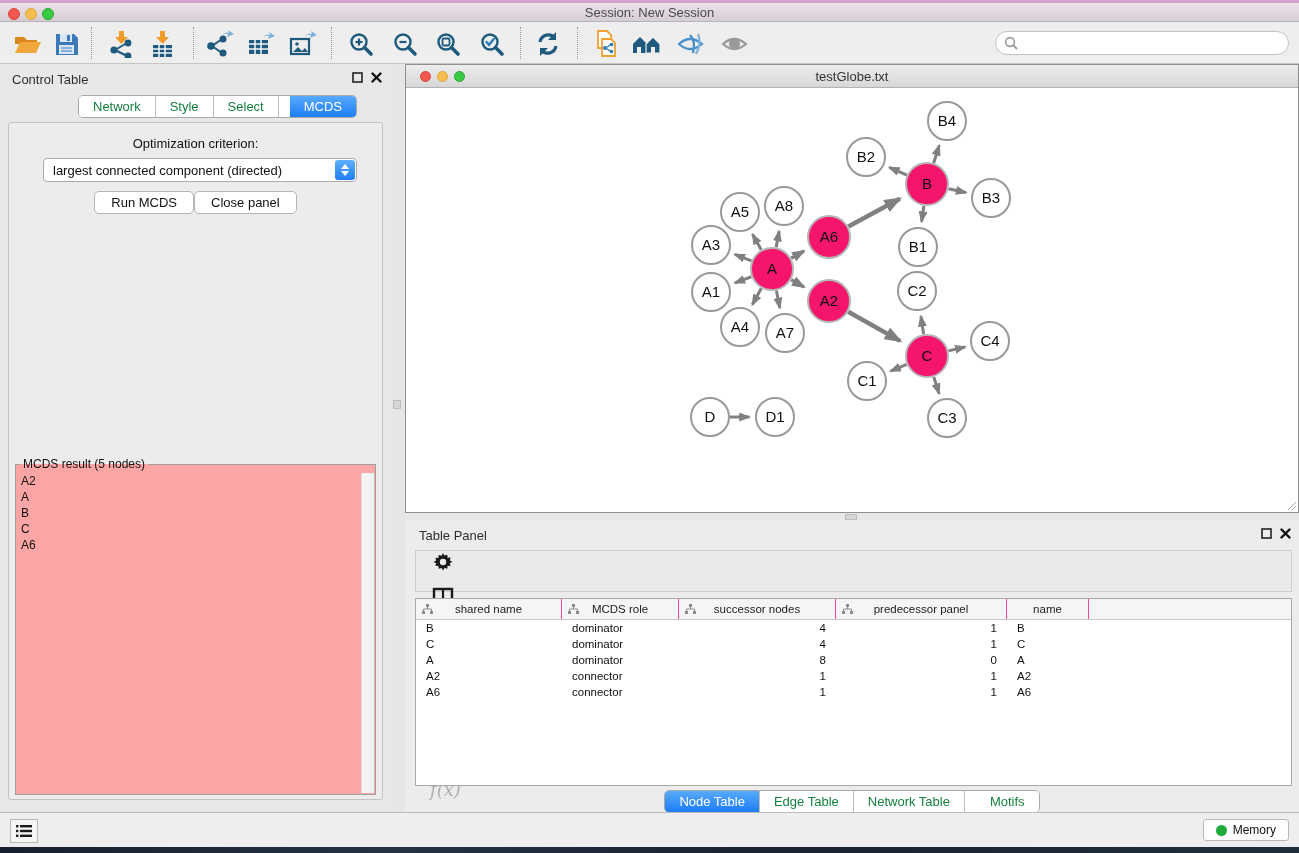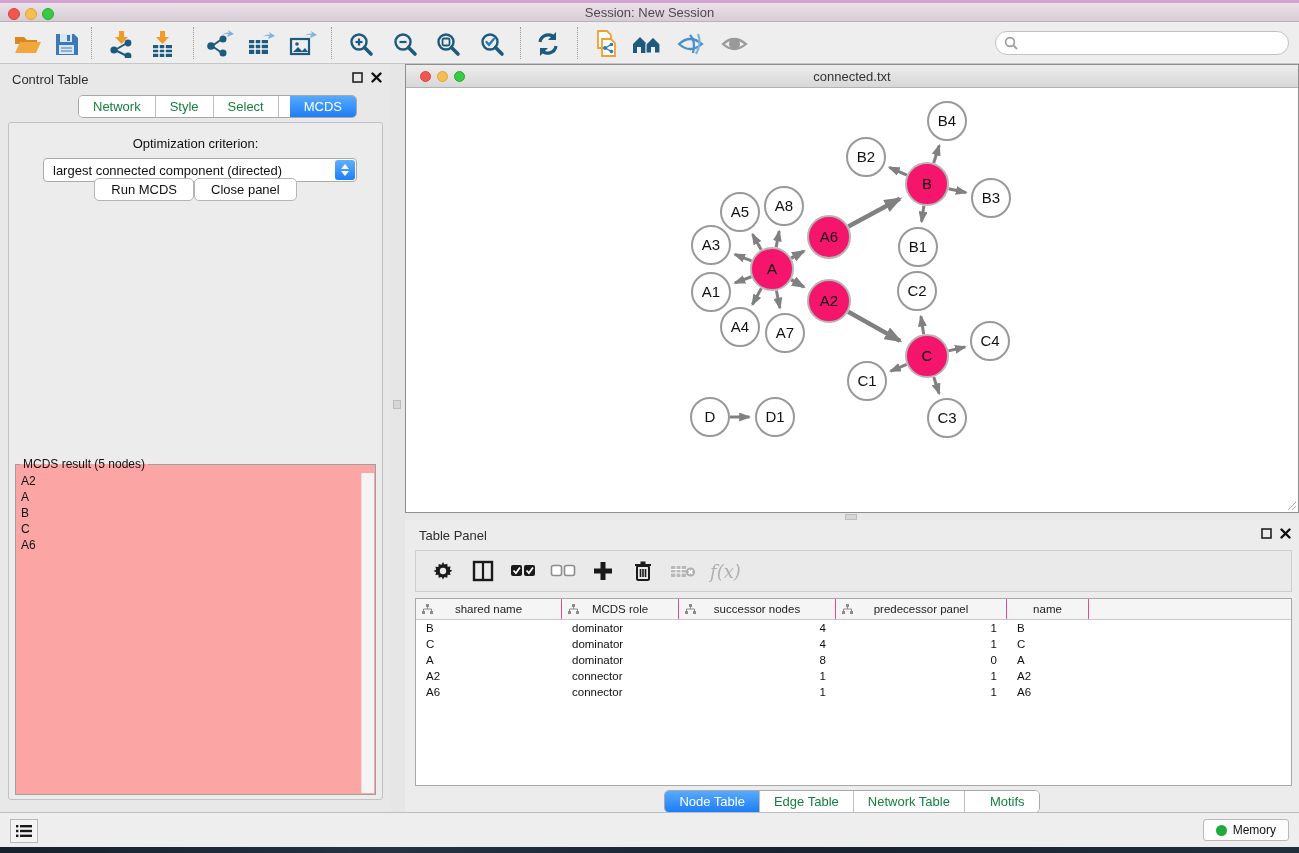--- a/index.html
+++ b/index.html
@@ -44,21 +44,21 @@
   .opt-label { position:absolute; left:0; width:100%; top:13px; text-align:center;
     font-size:13px; color:#111; }
   .criterion { position:absolute; left:34px; top:35px; width:314px; height:24px;
     background:#fff; border:1px solid #ababab; border-radius:4px; font-size:13px;
     color:#111; display:flex; align-items:center; padding-left:9px; cursor:pointer; }
   .criterion .stepper { position:absolute; right:1px; top:1px; width:20px; height:20px;
     border-radius:3px; background:linear-gradient(#5fb0fd,#1d7ef6); display:flex;
     flex-direction:column; align-items:center; justify-content:center; gap:2px; }
   .tri-up { width:0; height:0; border-left:4px solid transparent; border-right:4px solid transparent; border-bottom:5px solid #fff; }
   .tri-dn { width:0; height:0; border-left:4px solid transparent; border-right:4px solid transparent; border-top:5px solid #fff; }
-  .cp-buttons { position:absolute; left:0; top:55px; width:100%; display:flex; justify-content:center; gap:0; }
+  .cp-buttons { position:absolute; left:0; top:68px; width:100%; display:flex; justify-content:center; gap:0; }
   .btn { font-size:13px; color:#111; background:#fff; border:1px solid #b5b5b5;
     border-radius:5px; padding:3px 16px; cursor:pointer; }
   .mcds-result { position:absolute; left:6px; top:334px; width:361px; height:338px;
     border:1px solid #9f9f9f; background:#fca5a5; }
   .mcds-result legend { font-size:12px; color:#111; margin-left:4px; padding:0 3px; background:transparent; }
   .result-list { position:absolute; left:1px; top:2px; right:14px; bottom:1px; overflow:hidden; }
   .result-item { font-size:12px; color:#111; line-height:16px; padding-left:4px; }
   .result-scroll { position:absolute; right:1px; top:2px; width:13px; bottom:1px;
     background:#f4f4f4; border-left:1px solid #e0e0e0; }
 
@@ -73,21 +73,21 @@
   .net-titlebar { position:absolute; left:0; top:0; width:100%; height:23px;
     background:linear-gradient(#ededed,#d7d7d7); border-bottom:1px solid #b2b2b2; }
   .net-titlebar .title { position:absolute; left:0; right:0; top:4px; text-align:center; font-size:13px; color:#333; }
   .net-tl { position:absolute; top:6px; width:11px; height:11px; border-radius:50%; }
   .net-canvas { position:absolute; left:0; top:23px; width:892px; height:424px; background:#fff; }
   .resize-grip { position:absolute; right:1px; bottom:1px; }
 
   
   .table-panel { position:absolute; left:405px; top:520px; width:894px; height:292px; background:#ececec; }
   .tp-toolbar { position:absolute; left:10px; top:30px; width:877px; height:42px;
-    background:#eaeaea; border:1px solid #cfcfcf; display:flex; align-items:center; gap:14px; padding-left:14px; }
+    background:#eaeaea; border:1px solid #cfcfcf; display:flex; align-items:flex-start; gap:14px; padding-left:14px;flex-direction:column; }
   .tp-icon { display:flex; align-items:center; justify-content:center; width:26px; height:26px; cursor:pointer; }
   .fx { font-family:"DejaVu Serif", serif; font-style:italic; font-size:18px; color:#b0b0b0; }
   .data-table { position:absolute; left:10px; top:78px; width:877px; height:188px;
     background:#fff; border:1px solid #a9a9a9; overflow:hidden; }
   .thead { display:flex; height:21px; background:#f5f5f5; border-bottom:1px solid #c9c9c9; }
   .th { display:flex; align-items:center; justify-content:center; gap:5px; font-size:11.5px;
     color:#222; border-right:1px solid #ec4899; position:relative; cursor:pointer; }
   .th .tree { position:absolute; left:6px; }
   .trow { display:flex; height:16px; align-items:center; }
   .td { font-size:11.5px; color:#111; padding:0 10px; white-space:nowrap; }
@@ -332,21 +332,21 @@
   <div class="vsplit">
       <div class="grip"></div>
     </div>
   <div class="hsplit-grip"></div>
 
   <div class="net-frame">
     <div class="net-titlebar">
       <span class="net-tl red tl" style="left:14px"></span>
       <span class="net-tl yellow tl" style="left:31px"></span>
       <span class="net-tl green tl" style="left:48px"></span>
-      <div class="title">connected.txt</div>
+      <div class="title">testGlobe.txt</div>
     </div>
     <svg class="net-canvas" id="graph" width="892" height="424" viewBox="0 0 892 424">
       <defs>
         <marker id="arrow" viewBox="0 0 4 3" refX="3.4" refY="1.5" markerWidth="4" markerHeight="3" orient="auto" markerUnits="strokeWidth">
           <path d="M0 0 L4 1.5 L0 3 z" fill="#808080"></path>
         </marker>
       </defs>
       <g id="edges">
           <line x1="345.4146596993366" y1="188.76168568713538" x2="328.9538505316811" y2="194.96822029133335" stroke="#808080" stroke-width="3" marker-end="url(#arrow)"></line>
           <line x1="345.52754906265756" y1="172.94526520498002" x2="328.82248836345303" y2="166.37278230693235" stroke="#808080" stroke-width="3" marker-end="url(#arrow)"></line>

